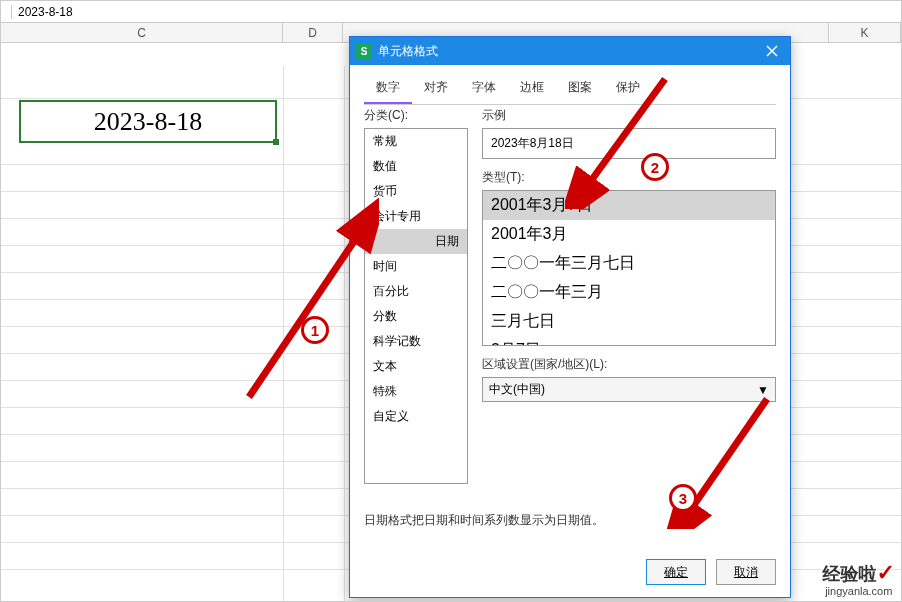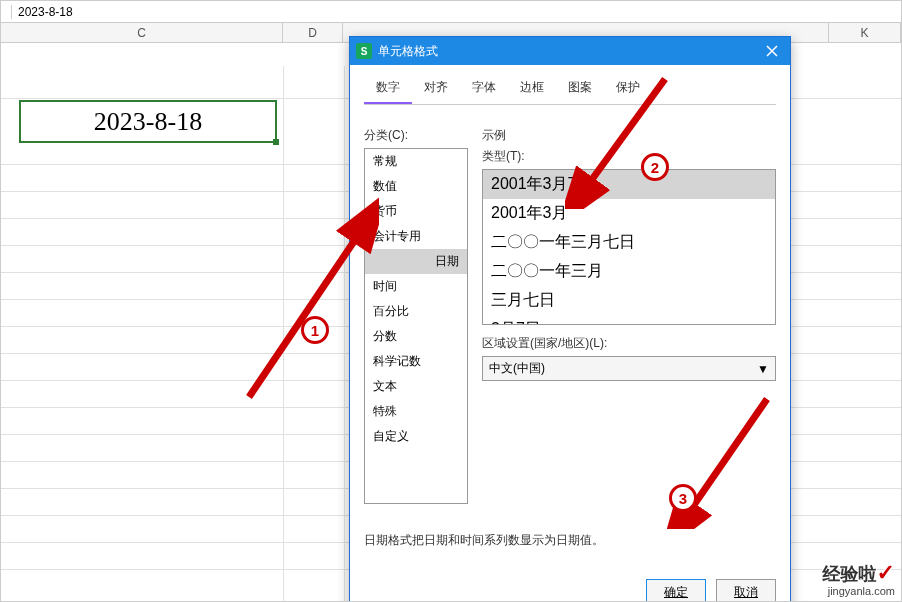--- a/index.html
+++ b/index.html
@@ -132,21 +132,21 @@
       font-size: 12px;
       color: #333;
       cursor: pointer;
       position: relative;
     }
     .tab.active {
       color: #404040;
       border-bottom: 2px solid #8b5cf6;
       font-weight: 500;
     }
-    .content-area { display: flex; gap: 14px; margin-top: 22px; }
+    .content-area { display: flex; gap: 14px; margin-top: 2px; }
     .left-col { width: 104px; }
     .right-col { flex: 1; }
     .label { font-size: 12px; color: #333; margin-bottom: 4px; }
     .category-list {
       border: 1px solid #999;
       height: 356px;
       background: #fff;
     }
     .category-item {
       padding: 4px 8px;
@@ -227,21 +227,21 @@
     }
     .watermark {
       position: absolute;
       right: 6px;
       bottom: 4px;
       font-size: 18px;
       font-weight: bold;
       color: #333;
       text-shadow: 1px 1px 0 #fff, -1px -1px 0 #fff, 1px -1px 0 #fff, -1px 1px 0 #fff;
       pointer-events: none;
-      text-align: right;
+      text-align: center;
       line-height: 1.1;
     }
     .watermark .check { color: #c00; font-size: 22px; }
     .watermark .sub { font-size: 11px; font-weight: normal; color: #444; display: block; }
   </style>
 </head>
 <body>
 
 <div class="formula-bar">
   <div class="formula-divider"></div>
@@ -314,20 +314,21 @@
           <div class="category-item">百分比</div>
           <div class="category-item">分数</div>
           <div class="category-item">科学记数</div>
           <div class="category-item">文本</div>
           <div class="category-item">特殊</div>
           <div class="category-item">自定义</div>
         </div>
       </div>
       <div class="right-col">
         <div class="label">示例</div>
+        <div class="example-box">2023年8月18日</div>
         <div class="label">类型(T):</div>
         <div class="type-list">
           <div class="type-item selected">2001年3月7日</div>
           <div class="type-item">2001年3月</div>
           <div class="type-item">二〇〇一年三月七日</div>
           <div class="type-item">二〇〇一年三月</div>
           <div class="type-item">三月七日</div>
           <div class="type-item">3月7日</div>
           <div class="type-item">星期三</div>
         </div>

